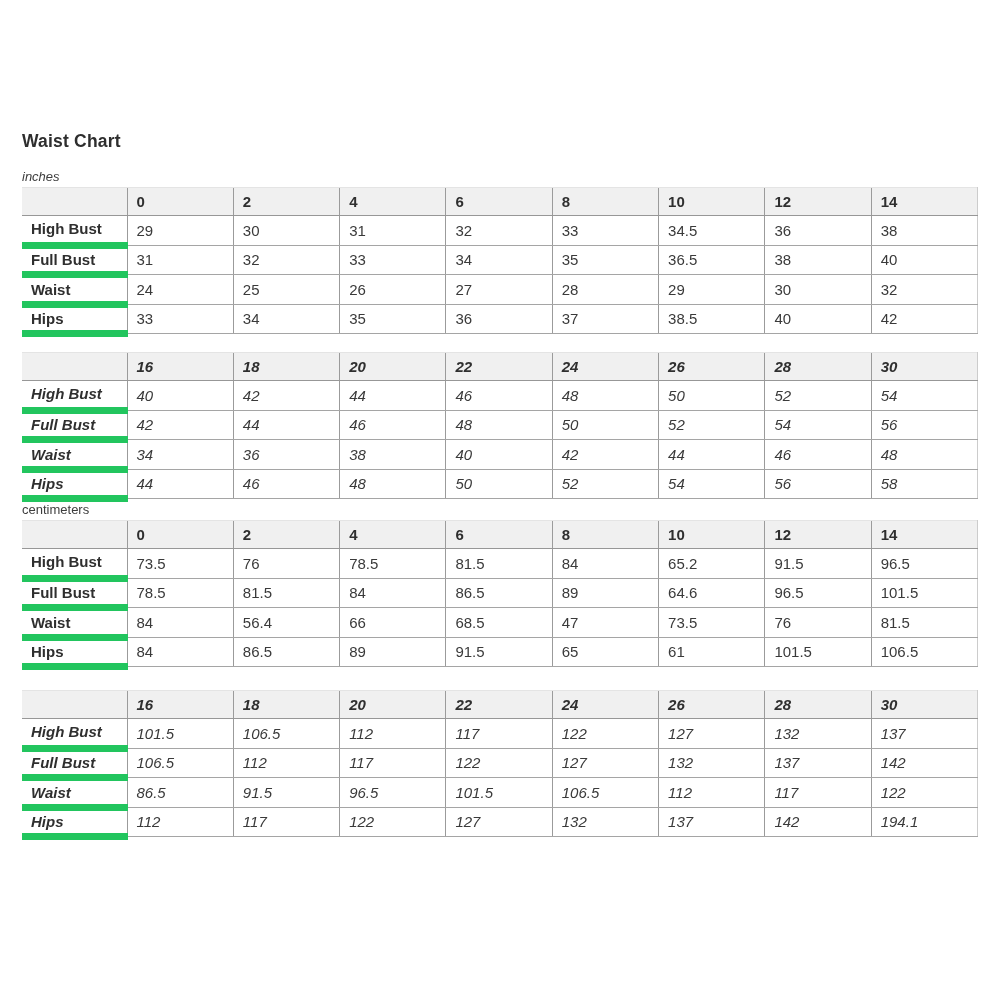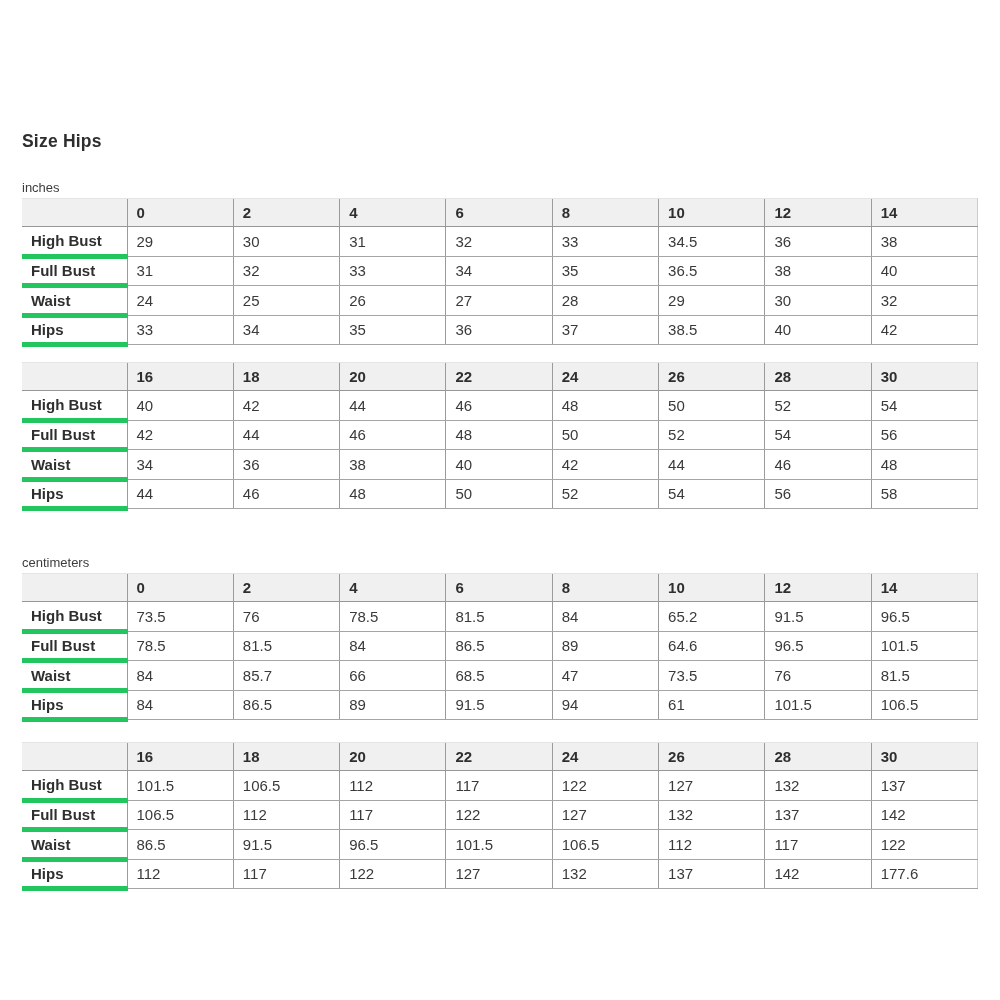--- a/index.html
+++ b/index.html
@@ -25,31 +25,31 @@
     font-weight: 700;
     color: #2e2e2e;
     letter-spacing: 0.2px;
   }
   .unit-label {
     font-size: 13px;
     line-height: 15px;
     color: #3d3d3d;
     margin: 0 0 3px 0;
   }
-  .section:nth-child(1) .unit-label { margin-top: 28px; }
-  .section:nth-child(2) .unit-label { margin-top: 44px; }
+  .section:nth-child(1) .unit-label { margin-top: 17px; font-style: italic; }
+  .section:nth-child(2) .unit-label { }
 
   table.size-table {
     width: 100%;
     border-collapse: collapse;
     table-layout: fixed;
     font-size: 15px;
     color: #3a3a3a;
   }
-  .section .size-table + .size-table { margin-top: 15px; }
+  .section .size-table + .size-table { margin-top: 15px; font-style: italic; }
   .section:nth-child(2) .size-table + .size-table { margin-top: 20px; }
 
   col.label-col { width: 105px; }
 
   table.size-table thead th {
     background: #f0f0f0;
     height: 28px;
     font-weight: 700;
     text-align: left;
     vertical-align: middle;
@@ -57,21 +57,21 @@
     border-top: 1px solid #e4e4e4;
     border-bottom: 1px solid #979797;
     color: #2f2f2f;
   }
   table.size-table tbody tr { height: 29.5px; }
   table.size-table tbody th {
     font-weight: 700;
     text-align: left;
     vertical-align: middle;
     padding: 0 0 0 9px;
-    border-bottom: 5px solid #22c55e;
+    border-bottom: 7px solid #22c55e;
     color: #2f2f2f;
   }
   table.size-table tbody td {
     text-align: left;
     vertical-align: middle;
     padding: 0 0 0 9px;
     border-bottom: 1px solid #a5a5a5;
   }
   table.size-table th:not(:first-child),
   table.size-table td {
@@ -79,21 +79,21 @@
   }
   table.size-table th:last-child,
   table.size-table td:last-child {
     border-right: 1px solid #cccccc;
   }
 </style>
 </head>
 <body>
 
 <div class="page">
-  <div class="page-title">Size Hips</div>
+  <div class="page-title">Waist Chart</div>
   <div id="sections">
       <section class="section">
         <div class="unit-label">inches</div>
         <table class="size-table">
           <colgroup>
             <col class="label-col">
             <col>
             <col>
             <col>
             <col>
@@ -281,35 +281,35 @@
               <td>84</td>
               <td>86.5</td>
               <td>89</td>
               <td>64.6</td>
               <td>96.5</td>
               <td>101.5</td>
             </tr>
             <tr>
               <th>Waist</th>
               <td>84</td>
-              <td>85.7</td>
+              <td>56.4</td>
               <td>66</td>
               <td>68.5</td>
               <td>47</td>
               <td>73.5</td>
               <td>76</td>
               <td>81.5</td>
             </tr>
             <tr>
               <th>Hips</th>
               <td>84</td>
               <td>86.5</td>
               <td>89</td>
               <td>91.5</td>
-              <td>94</td>
+              <td>65</td>
               <td>61</td>
               <td>101.5</td>
               <td>106.5</td>
             </tr>
           </tbody>
         </table>
         <table class="size-table">
           <colgroup>
             <col class="label-col">
             <col>
@@ -370,19 +370,19 @@
             </tr>
             <tr>
               <th>Hips</th>
               <td>112</td>
               <td>117</td>
               <td>122</td>
               <td>127</td>
               <td>132</td>
               <td>137</td>
               <td>142</td>
-              <td>177.6</td>
+              <td>194.1</td>
             </tr>
           </tbody>
         </table>
       </section>
     </div>
 </div>
 
 </body></html>

